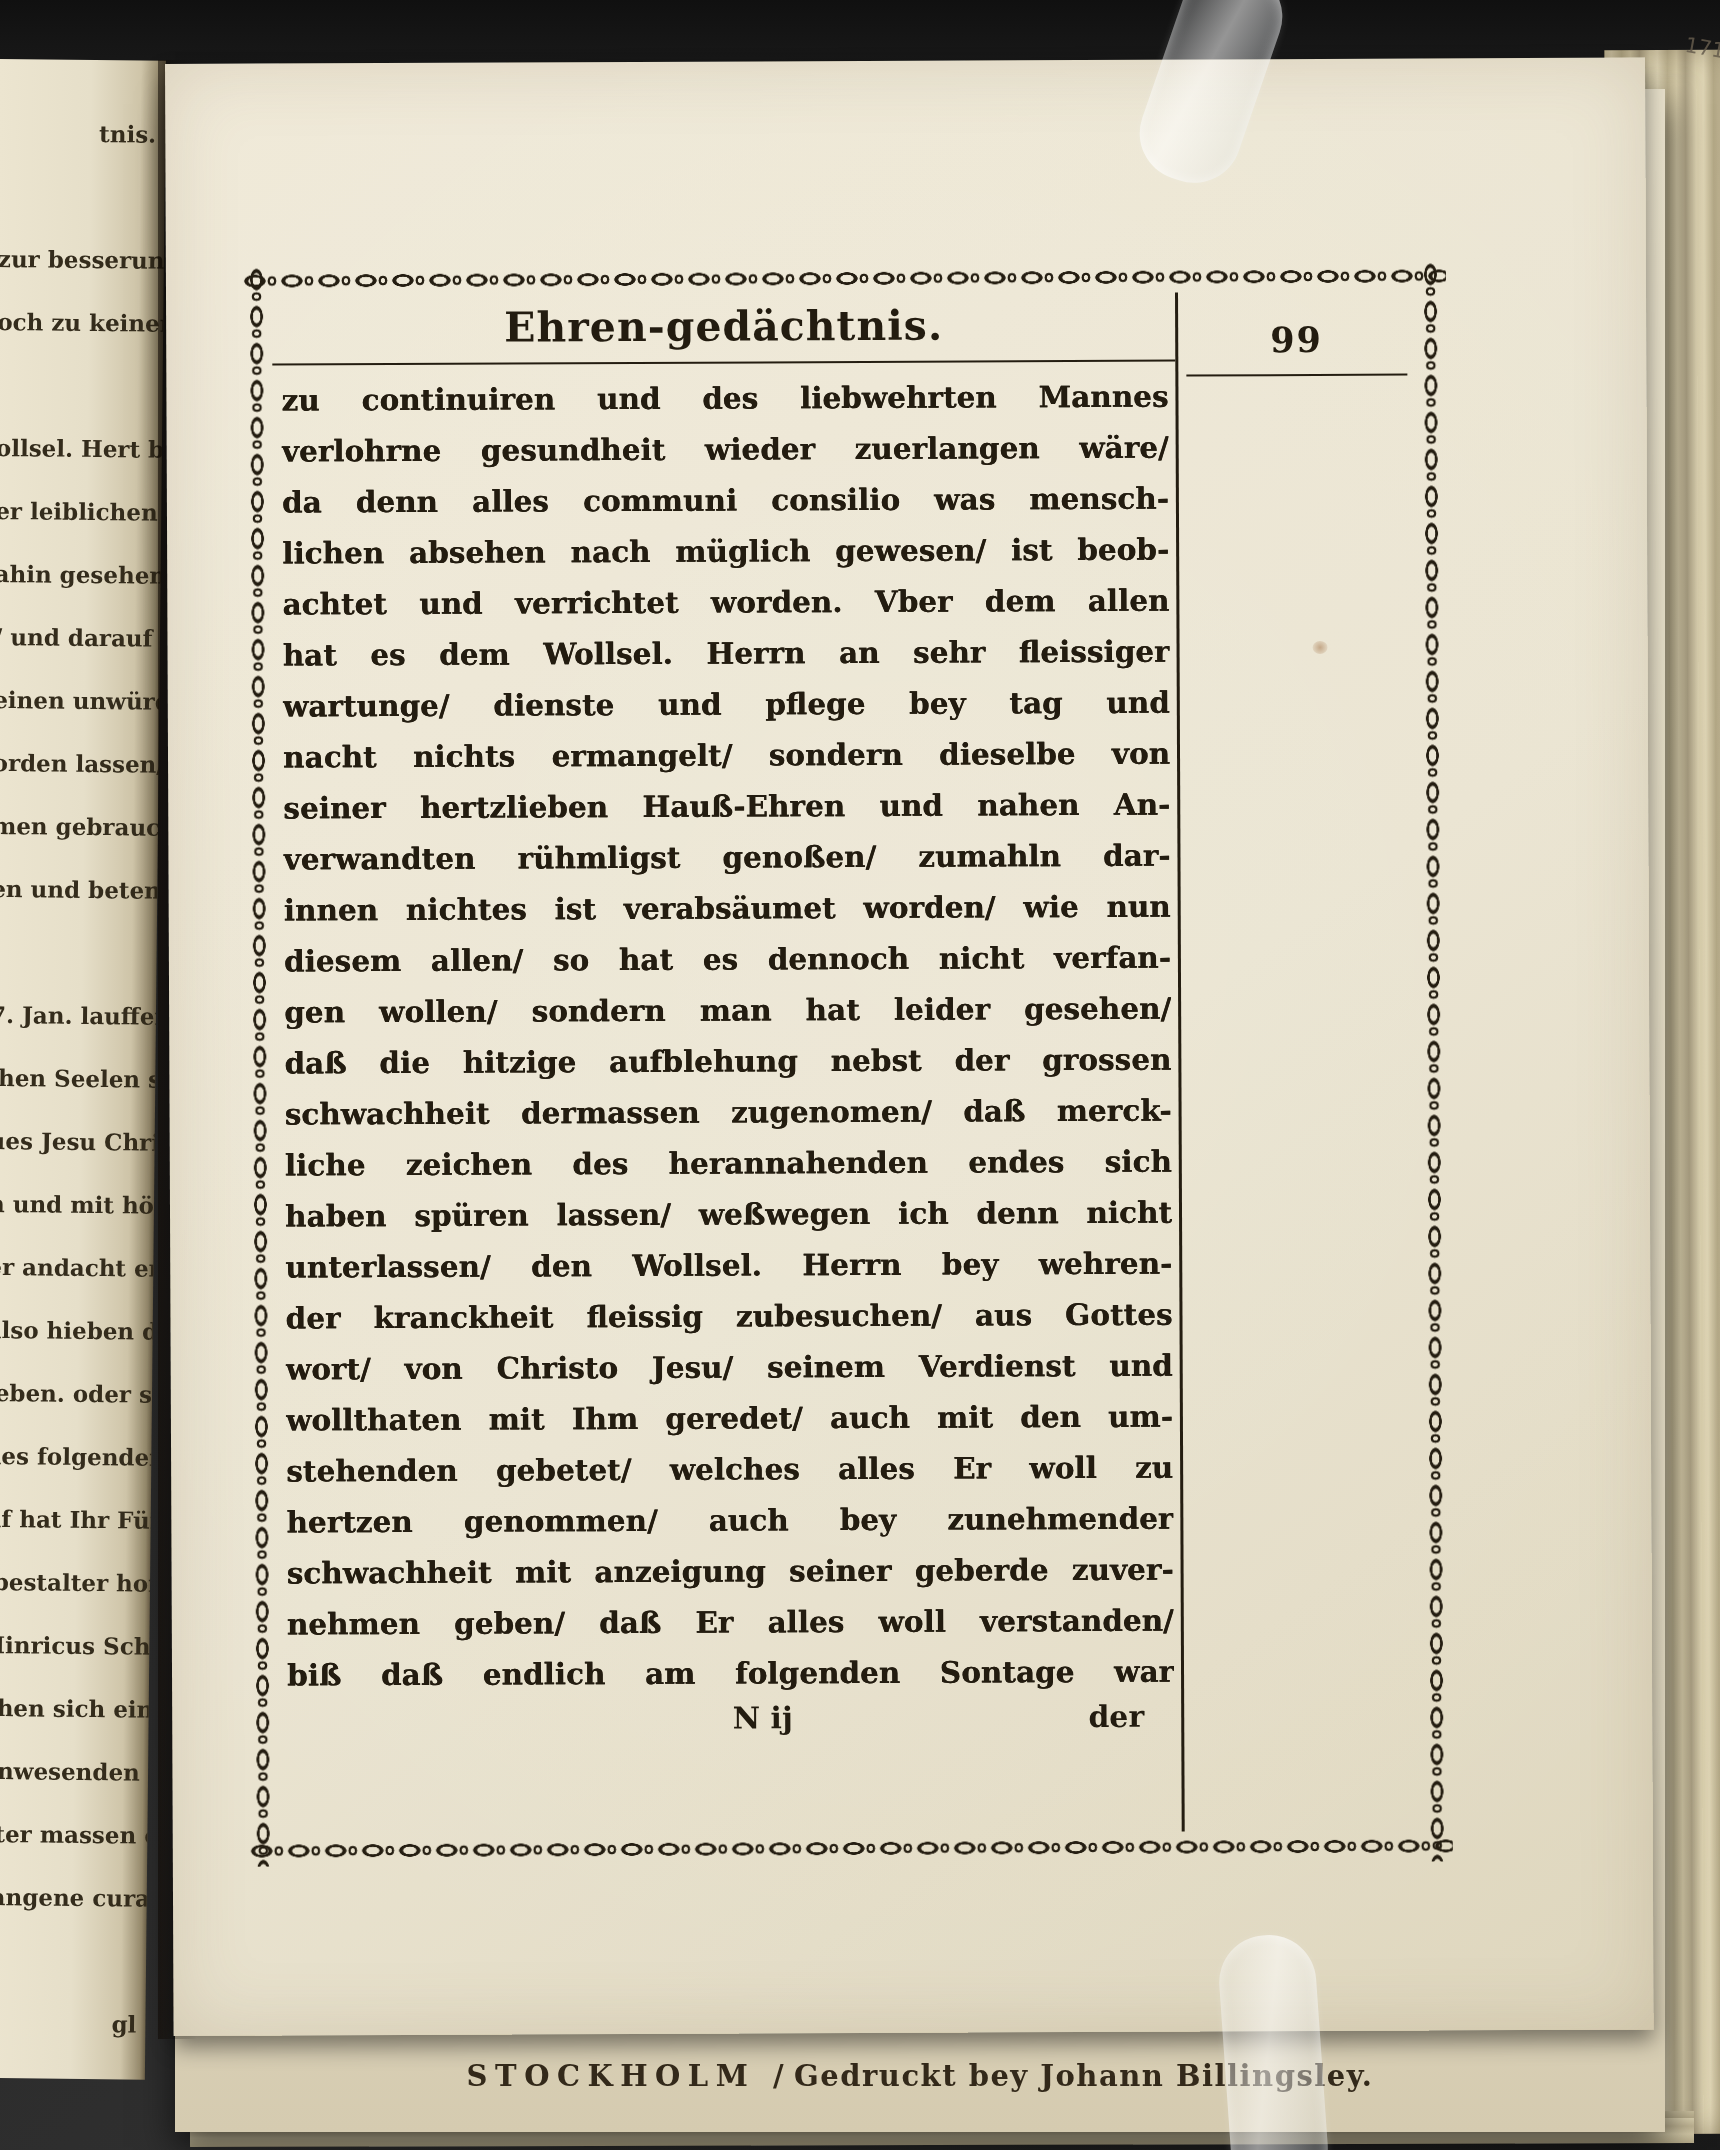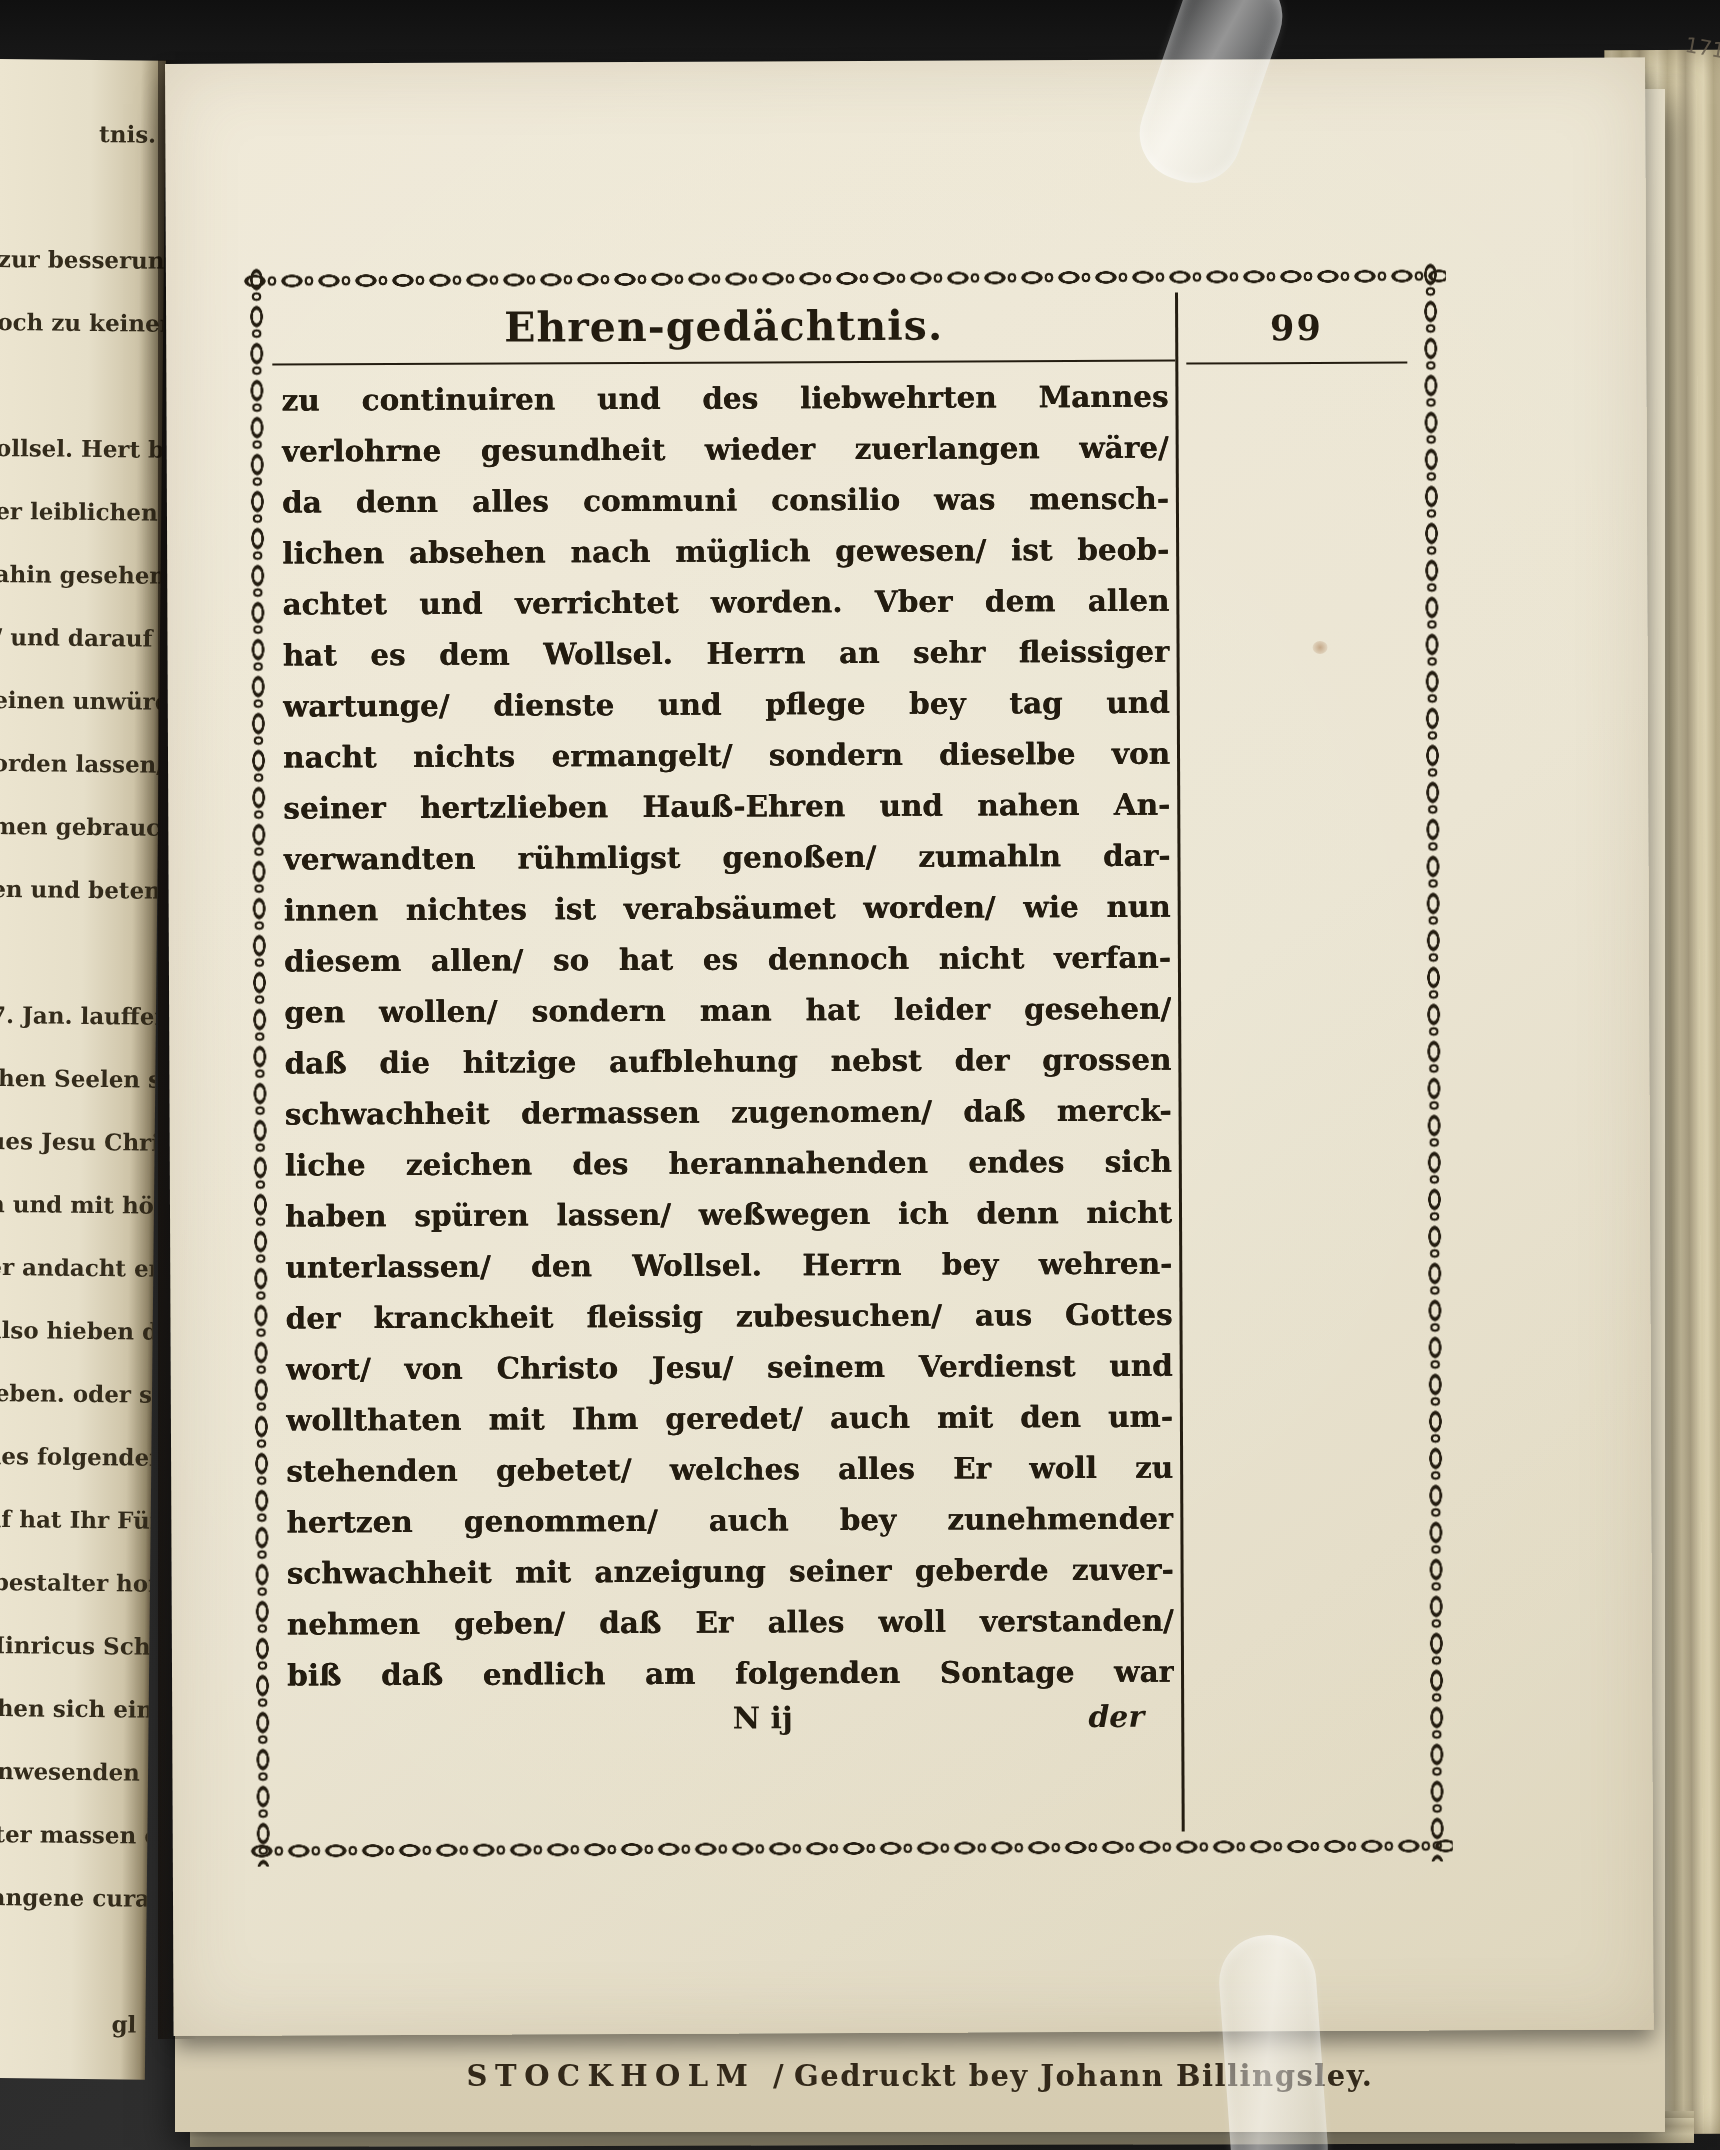--- a/index.html
+++ b/index.html
@@ -58,22 +58,22 @@
   .col-margin{flex:1;}
   .header-wrap{border-bottom:2.5px solid #241d11;padding:8px 0 11px;}
   .header{font-size:41px;font-weight:700;text-align:center;letter-spacing:1px;}
   .bodytext{margin-top:9px;padding:0 7px 0 9px;}
   .line{font-size:29.5px;font-weight:700;line-height:51px;height:51px;white-space:nowrap;
         display:flex;justify-content:space-between;word-spacing:1px;
         text-shadow:0.3px 0 0 currentColor;overflow:hidden;}
   .line{display:block;text-align:justify;text-align-last:justify;white-space:normal;}
   .sigline{position:relative;height:52px;font-size:30px;font-weight:700;margin-top:2px;}
   .sig{position:absolute;left:50%;transform:translateX(-50%);margin-left:33px;}
-  .catch{position:absolute;right:37px;font-style:italic;}
-  .pagenum-wrap{border-bottom:2.5px solid #241d11;padding:15px 0 14px;margin:0 8px;}
+  .catch{position:absolute;right:37px;}
+  .pagenum-wrap{border-bottom:2.5px solid #241d11;padding:15px 0 14px;margin:12px 8px;}
   .pagenum{font-size:35px;font-weight:700;text-align:center;letter-spacing:2px;color:#231c10;}
   .foxing{position:absolute;left:1145px;top:582px;width:15px;height:13px;border-radius:50%;
     background:radial-gradient(circle,#a4754a,rgba(164,117,74,0)) ;opacity:.55;}
   
   .pencil{position:absolute;left:1685px;top:36px;font-size:21px;color:rgba(100,90,75,.85);
     transform:rotate(10deg);font-family:"DejaVu Sans","Liberation Sans",sans-serif;}
   .tape{position:absolute;border-radius:47px;
     background:linear-gradient(100deg,rgba(235,240,245,.18),rgba(255,255,255,.55) 45%,rgba(215,224,232,.22));
     box-shadow:inset 0 0 13px rgba(255,255,255,.55),0 0 9px rgba(255,255,255,.12);}
   .tape-top{left:1160px;top:-35px;width:102px;height:220px;transform:rotate(19deg);}

